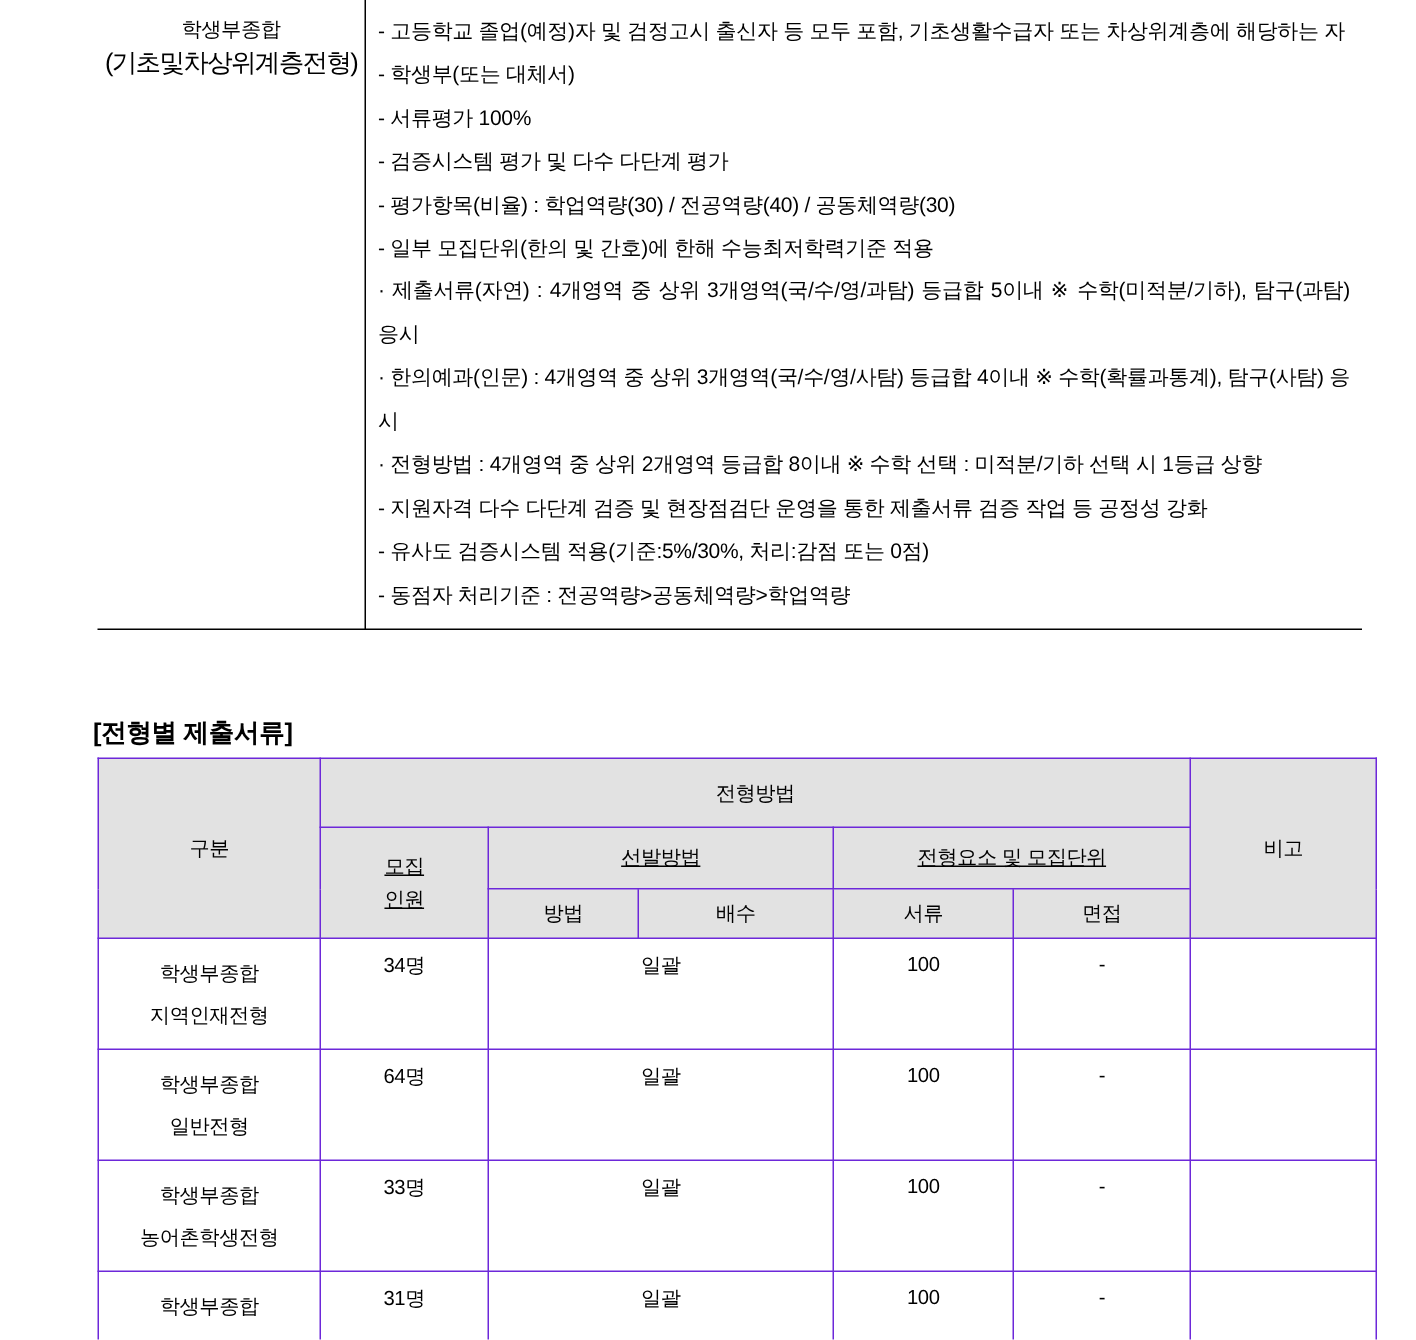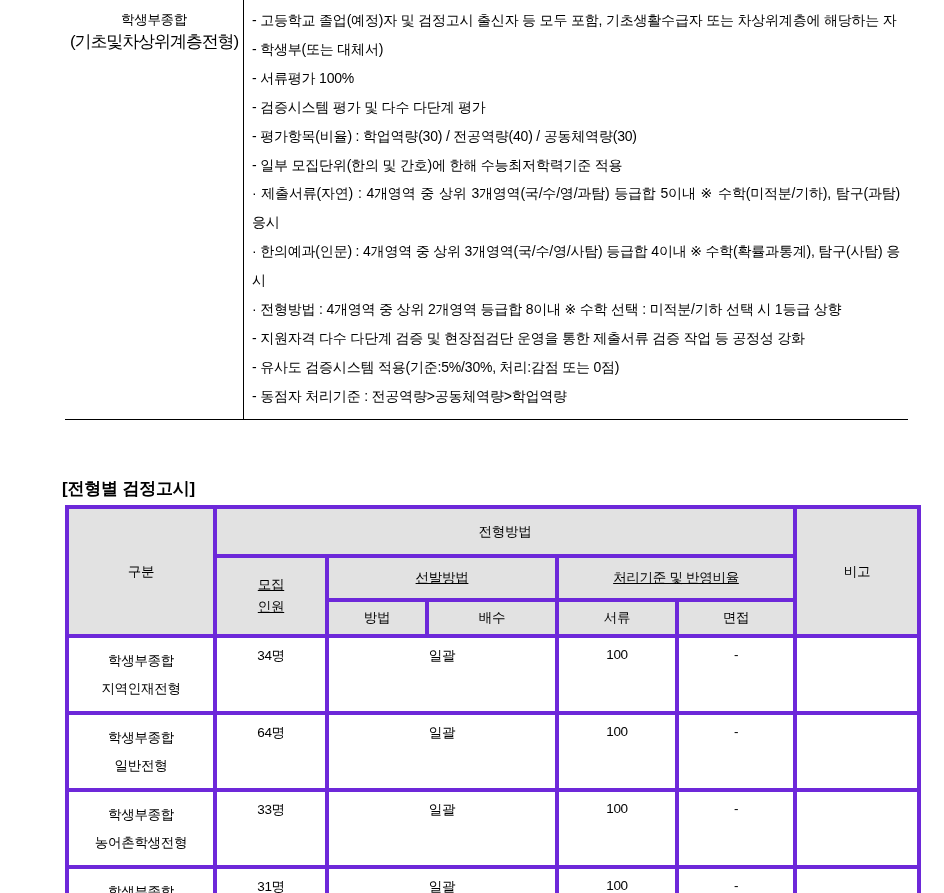--- a/index.html
+++ b/index.html
@@ -82,21 +82,21 @@
   .elements-table {
     position: absolute;
     left: 65px;
     top: 505px;
     width: 852px;
     border-collapse: collapse;
     table-layout: fixed;
   }
   .elements-table th,
   .elements-table td {
-    border: 4px solid #6d28d9;
+    border: 1px solid #6d28d9;
     text-align: center;
     font-weight: normal;
     font-size: 13.5px;
     letter-spacing: -0.3px;
     padding: 0;
   }
   .elements-table thead th {
     background: #e2e2e2;
   }
   .elements-table .h-row-1 th { height: 45px; }
@@ -149,21 +149,21 @@
         <div class="crit-line wrapped just">· 한의예과(인문) : 4개영역 중 상위 3개영역(국/수/영/사탐) 등급합 4이내 ※ 수학(확률과통계), 탐구(사탐) 응시</div>
         <div class="crit-line wrapped just">· 전형방법 : 4개영역 중 상위 2개영역 등급합 8이내 ※ 수학 선택 : 미적분/기하 선택 시 1등급 상향</div>
         <div class="crit-line">- 지원자격 다수 다단계 검증 및 현장점검단 운영을 통한 제출서류 검증 작업 등 공정성 강화</div>
         <div class="crit-line">- 유사도 검증시스템 적용(기준:5%/30%, 처리:감점 또는 0점)</div>
         <div class="crit-line bold">- 동점자 처리기준 : 전공역량&gt;공동체역량&gt;학업역량</div>
       </td>
     </tr>
   </tbody>
 </table>
 
-<div class="section-heading">[전형별 검정고시]</div>
+<div class="section-heading">[전형별 제출서류]</div>
 
 <table class="elements-table">
   <colgroup>
     <col class="col-gubun">
     <col class="col-moiip">
     <col class="col-bangbeop">
     <col class="col-baesu">
     <col class="col-seoryu">
     <col class="col-myeonjeop">
     <col class="col-bigo">
@@ -173,21 +173,21 @@
       <th rowspan="3">구분</th>
       <th colspan="5">전형방법</th>
       <th rowspan="3">비고</th>
     </tr>
     <tr class="h-row-2">
       <th rowspan="2">
         <span class="stack-line moiip-line">모집</span>
         <span class="stack-line moiip-line">인원</span>
       </th>
       <th colspan="2">선발방법</th>
-      <th colspan="2">처리기준 및 반영비율</th>
+      <th colspan="2">전형요소 및 모집단위</th>
     </tr>
     <tr class="h-row-3">
       <th>방법</th>
       <th>배수</th>
       <th>서류</th>
       <th>면접</th>
     </tr>
   </thead>
   <tbody>
     <tr>

